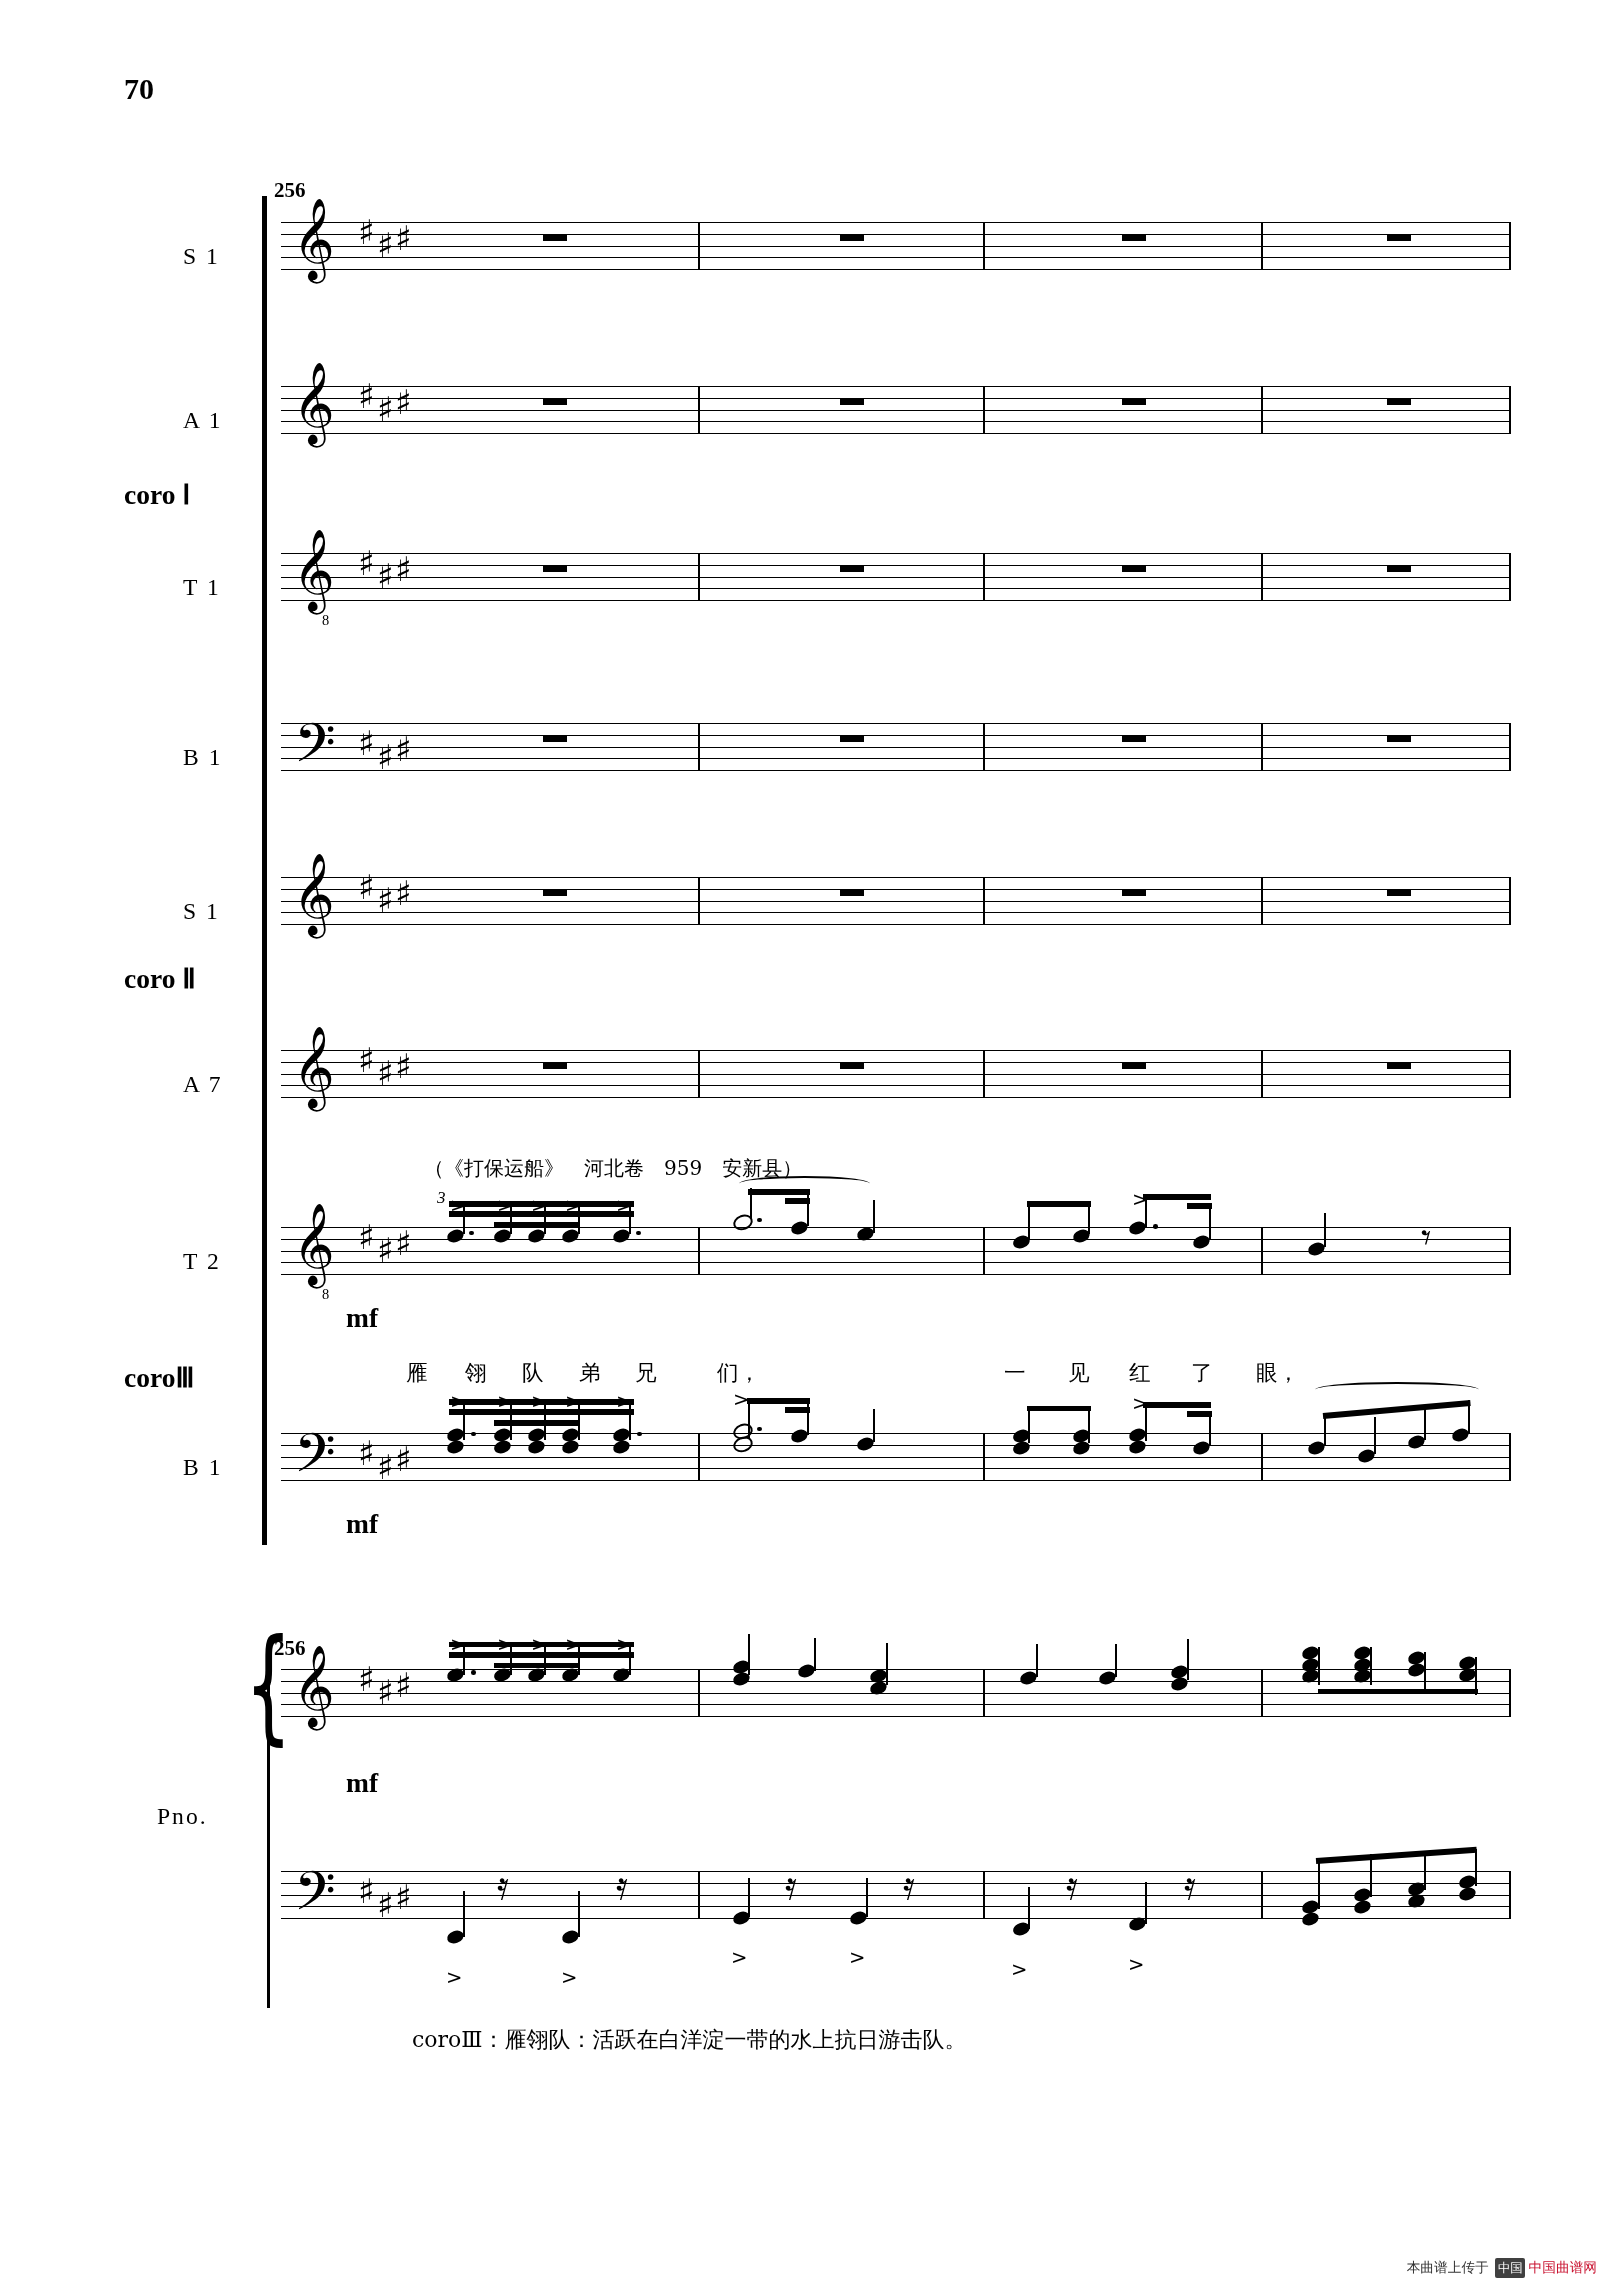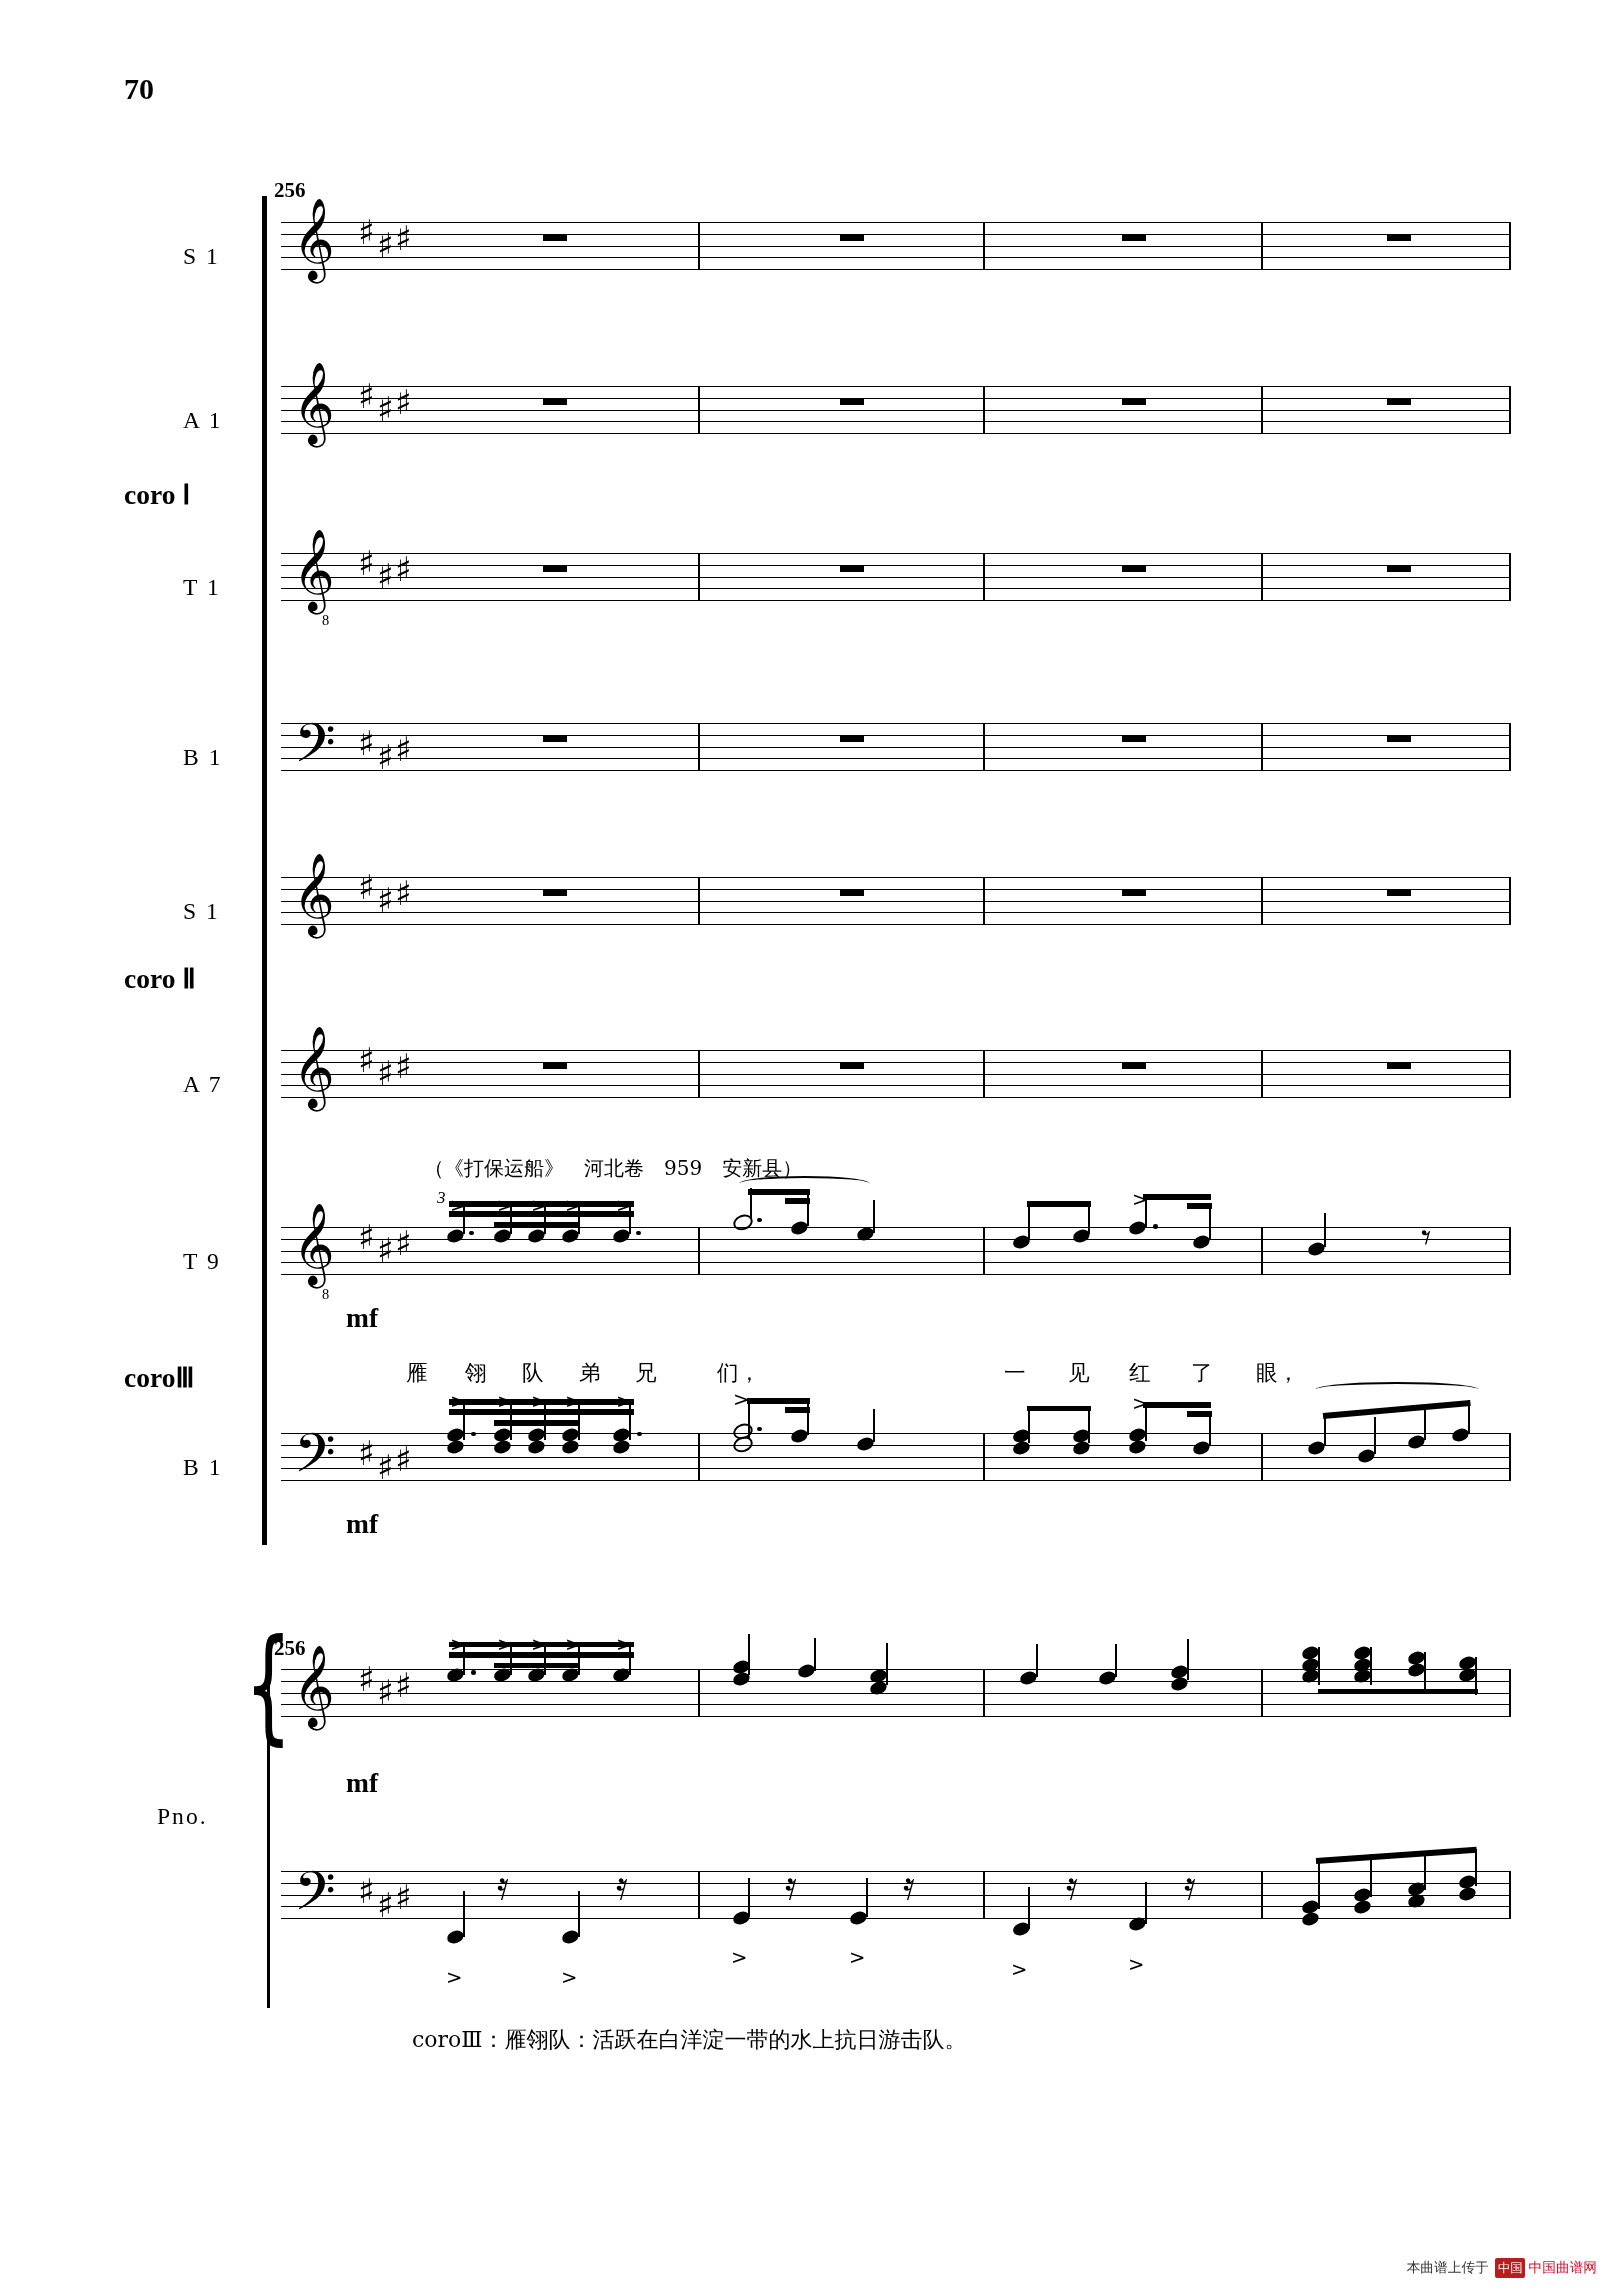--- a/index.html
+++ b/index.html
@@ -248,21 +248,21 @@
     font-size: 13.7px;
     font-family: "DejaVu Serif", serif;
     color: #333;
   }
   #footer .logo {
     display: flex;
     align-items: center;
     gap: 3.3px;
   }
   #footer .logo .cn {
-    background: #b91c1c;
+    background: #404040;
     color: #fff;
     font-size: 12.4px;
     padding: 1.3px 2.6px;
     border-radius: 2px;
     font-family: "DejaVu Sans", sans-serif;
   }
   #footer .logo .site {
     color: #c8102e;
     font-size: 13.7px;
     font-family: "DejaVu Serif", serif;
@@ -487,21 +487,21 @@
     <div class="flagdot" style="left:872px; top:-2.6px;"></div>
     <div class="nh" style="left:912px; top:9.2px;"></div>
     <div class="stem" style="left:928px; top:-19.6px; height:33px;"></div>
     <div class="beam" style="left:862px; top:-33px; width:68px;"></div>
     <div class="beam" style="left:906px; top:-23.6px; width:25px;"></div>
 
     <div class="nh" style="left:1027px; top:15.7px;"></div>
     <div class="stem" style="left:1043px; top:-14.4px; height:34px;"></div>
     <div class="restq" style="left:1140px; top:-9.2px;">𝄾</div>
   </div>
-  <div class="part-label" style="left:183px; top:1248px;">T 9</div>
+  <div class="part-label" style="left:183px; top:1248px;">T 2</div>
   <div class="dyn" style="left:346px; top:1302px;">mf</div>
 
   <div class="lyric" style="left:406px; top:1358px;">雁</div>
   <div class="lyric" style="left:465px; top:1358px;">翎</div>
   <div class="lyric" style="left:522px; top:1358px;">队</div>
   <div class="lyric" style="left:579px; top:1358px;">弟</div>
   <div class="lyric" style="left:635px; top:1358px;">兄</div>
   <div class="lyric" style="left:717px; top:1358px;">们，</div>
   <div class="lyric" style="left:1004px; top:1358px;">一</div>
   <div class="lyric" style="left:1068px; top:1358px;">见</div>

